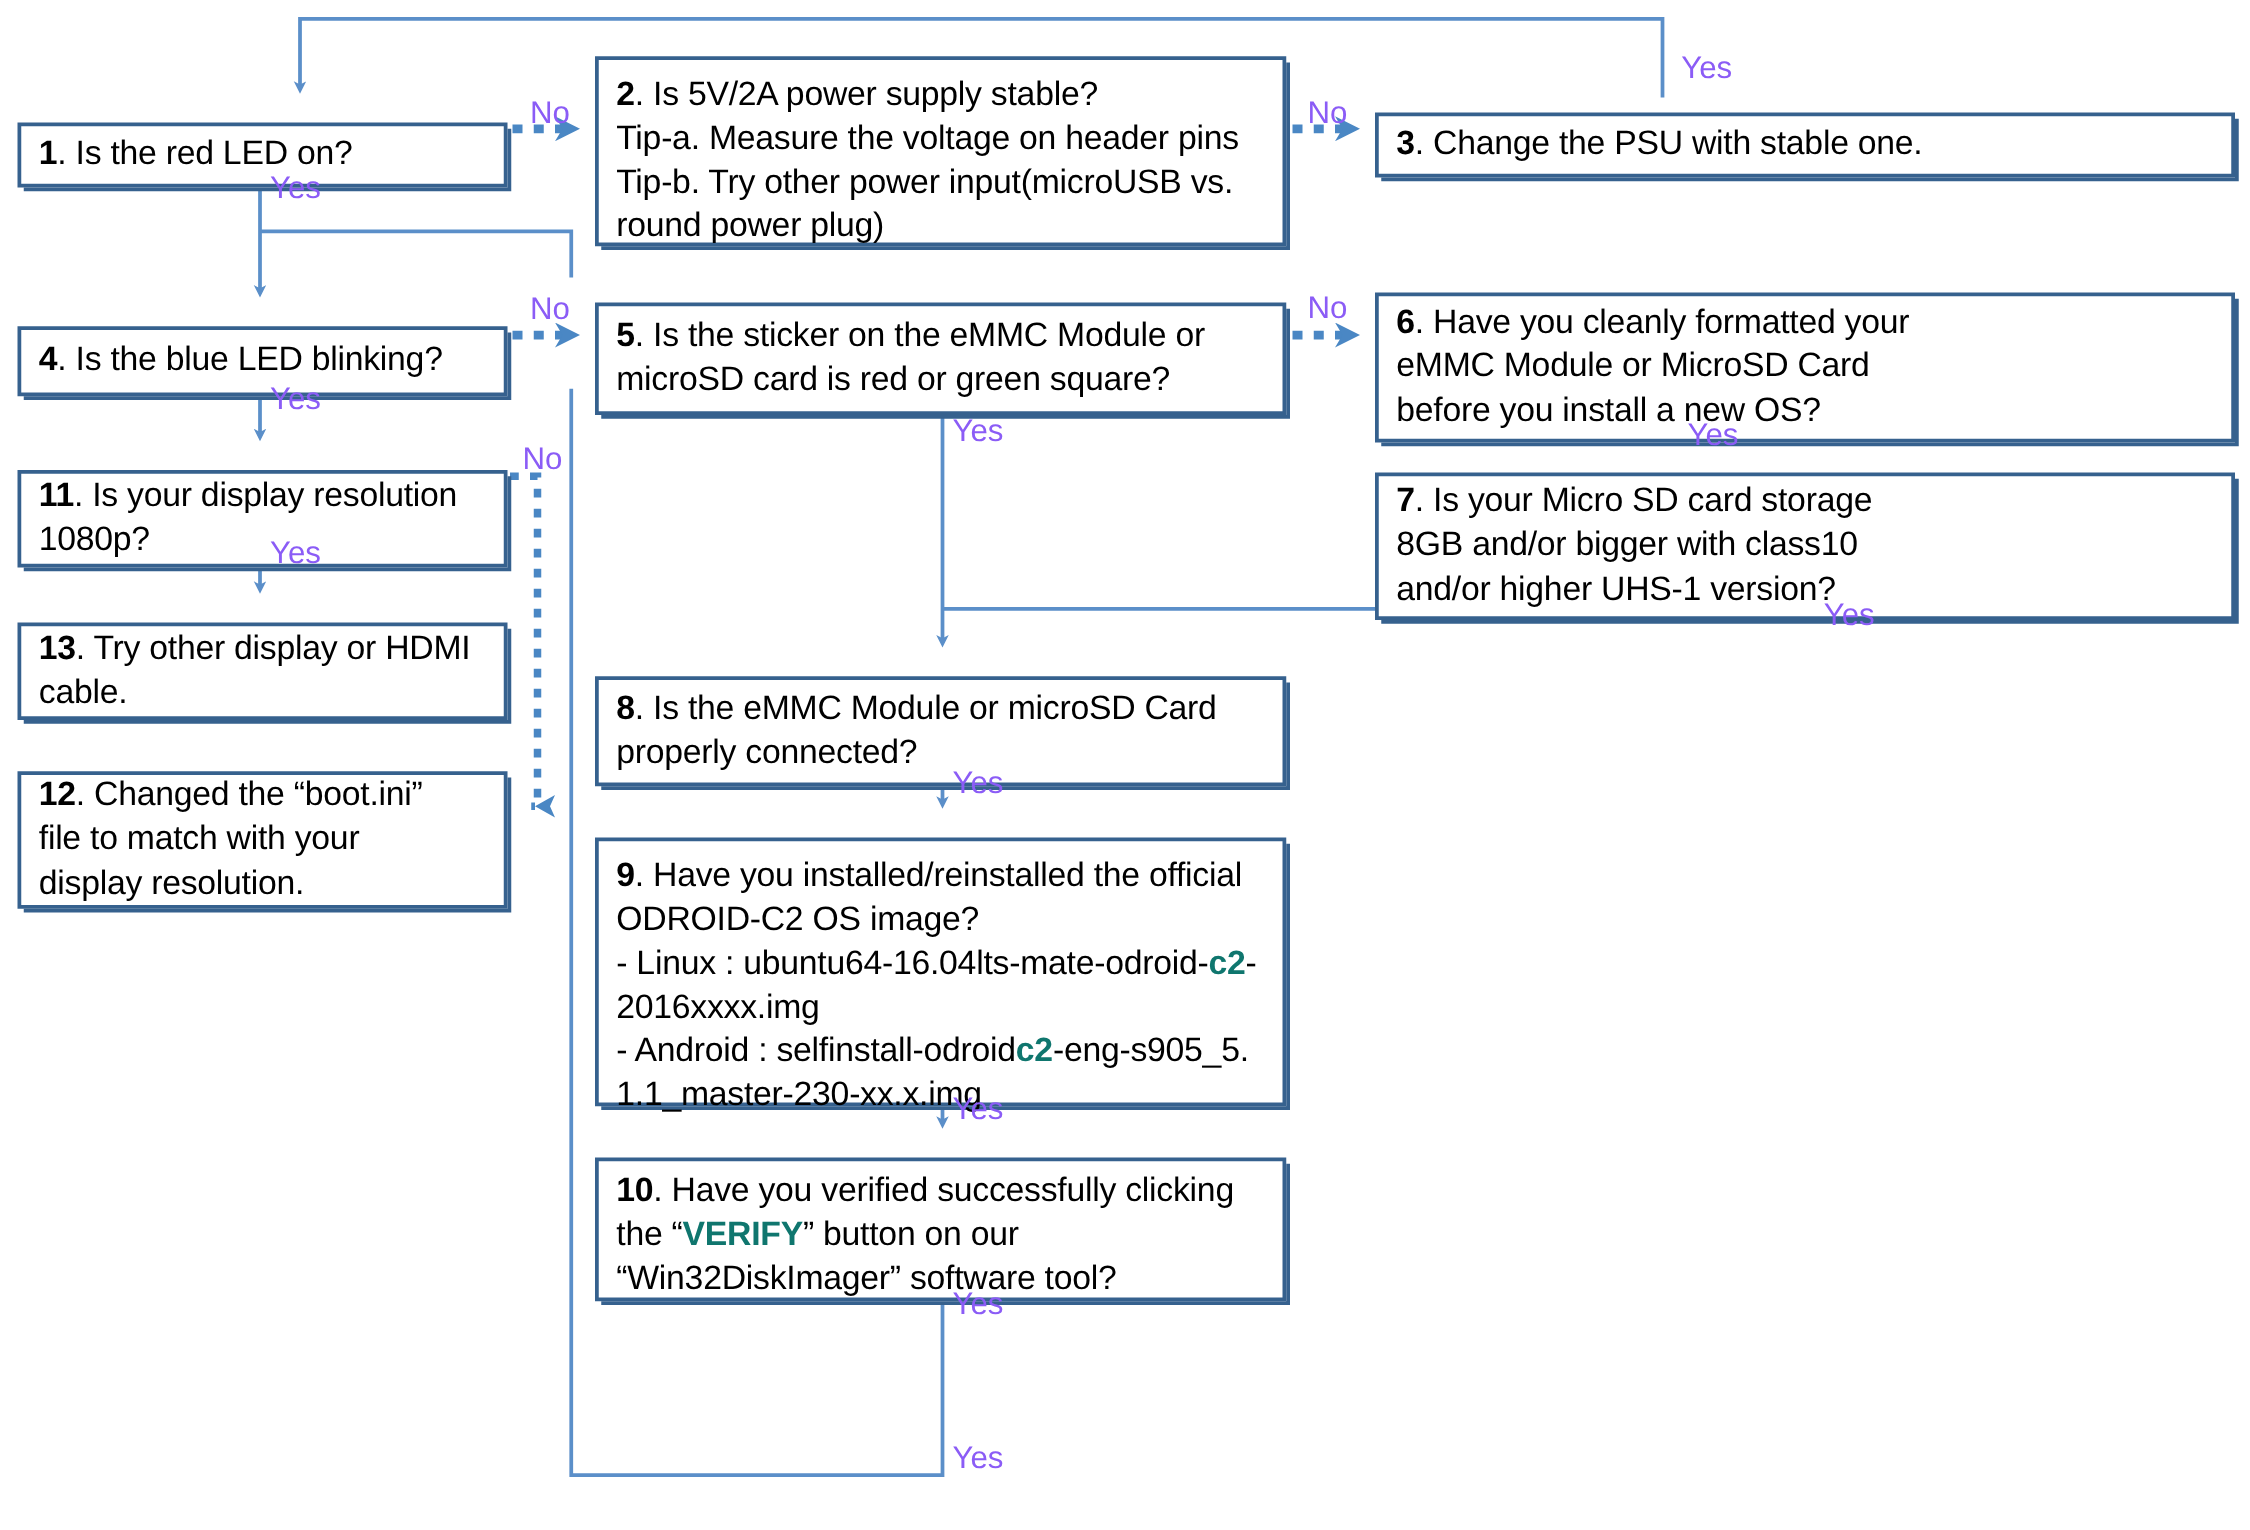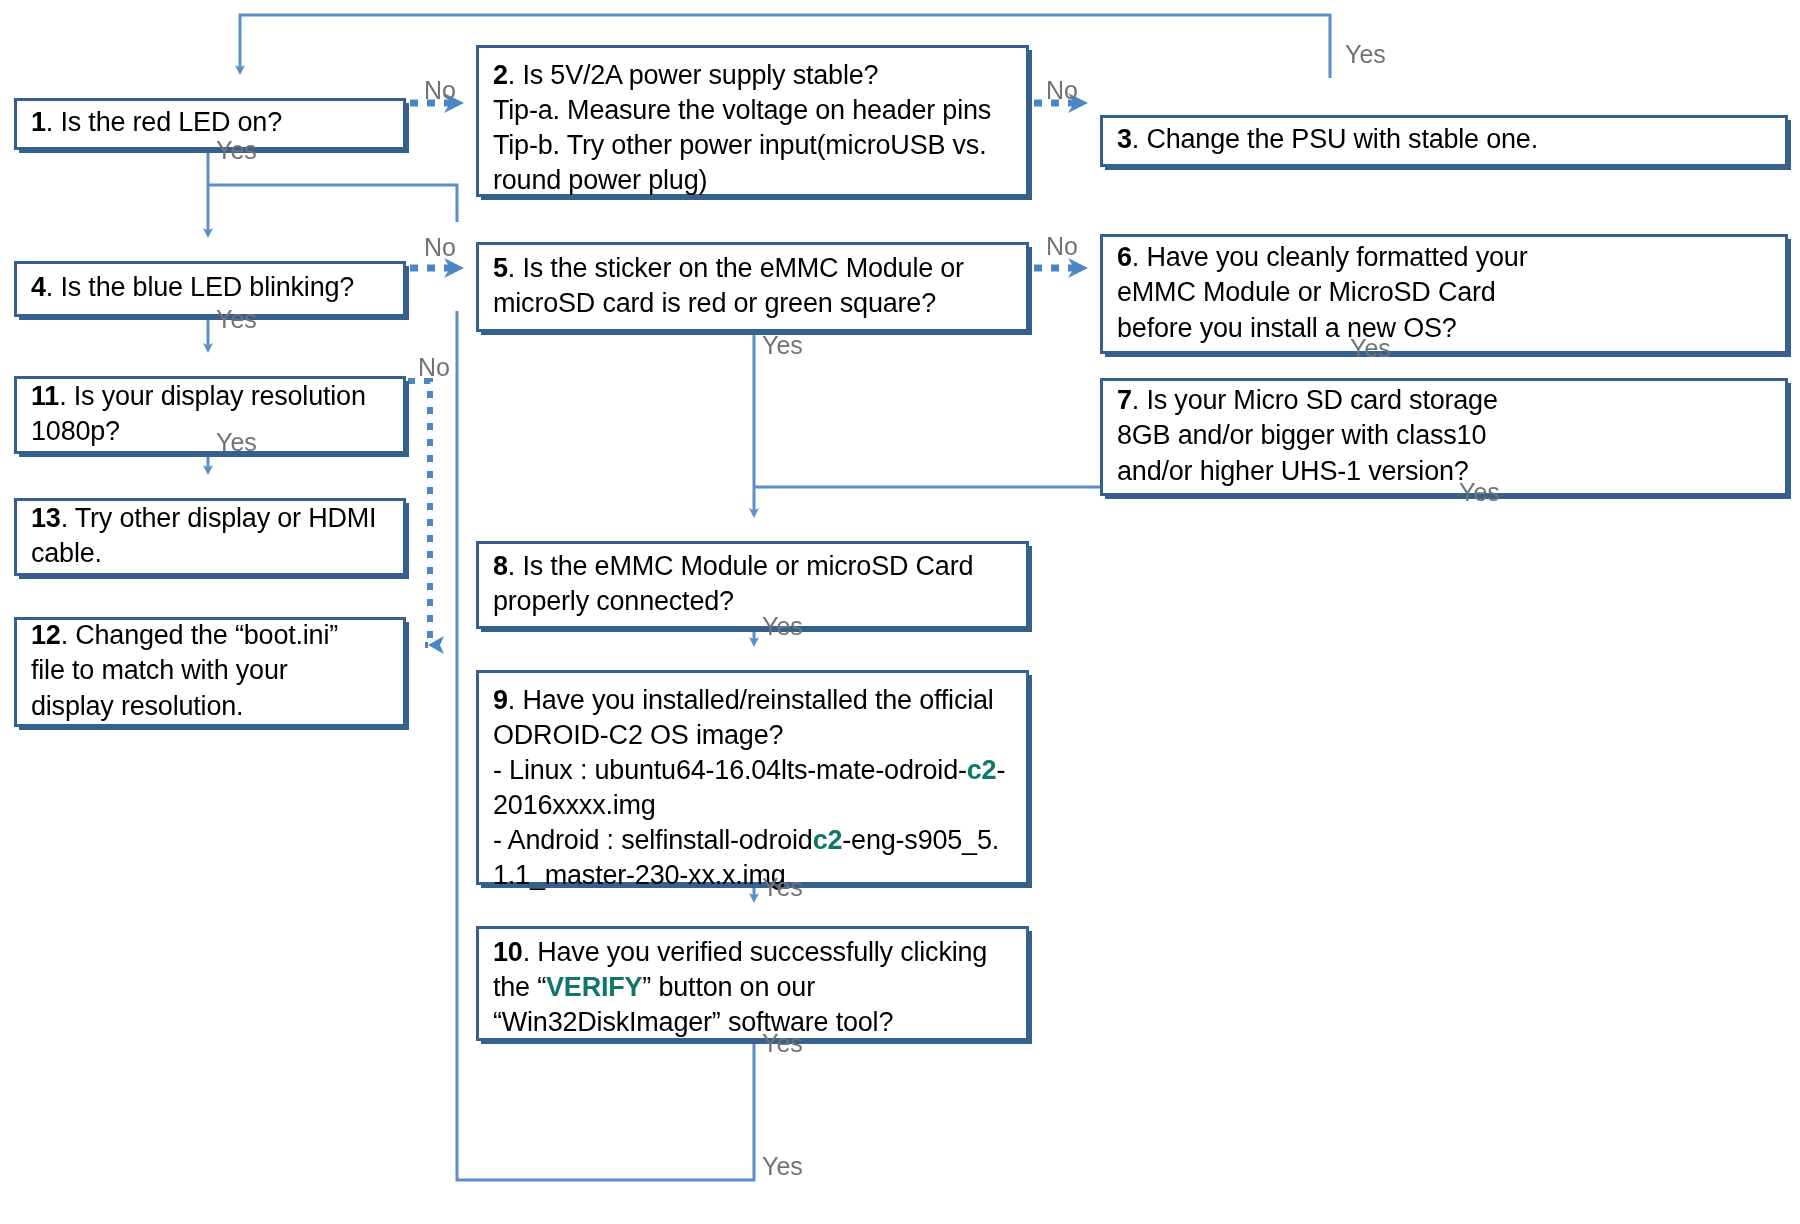--- a/index.html
+++ b/index.html
@@ -44,21 +44,21 @@
   .node .num {
     font-weight: bold;
   }
   .red {
     color: #0f766e;
     font-weight: bold;
   }
   .edge-label {
     position: absolute;
     font-size: 25px;
-    color: #737373;
+    color: #8b5cf6;
     font-family: "Liberation Sans", sans-serif;
     line-height: 1;
     white-space: nowrap;
   }
 </style>
 </head>
 <body>
 
 <div id="canvas">
 
@@ -140,21 +140,21 @@
     <div class="txt"><span class="num">1</span><span>. Is the red LED on?</span></div>
   </div>
 
   <div class="node" style="left:476px; top:25px; width:553px; height:152px; align-items:flex-start; padding-top:10px;">
     <div class="txt"><span class="num">2</span><span>. Is 5V/2A power supply stable?
 Tip-a. Measure the voltage on header pins
 Tip-b. Try other power input(microUSB vs.
 round power plug)</span></div>
   </div>
 
-  <div class="node" style="left:1100px; top:95px; width:688px; height:52px;">
+  <div class="node" style="left:1100px; top:70px; width:688px; height:52px;">
     <div class="txt"><span class="num">3</span><span>. Change the PSU with stable one.</span></div>
   </div>
 
   <div class="node" style="left:14px; top:241px; width:392px; height:56px;">
     <div class="txt"><span class="num">4</span><span>. Is the blue LED blinking?</span></div>
   </div>
 
   <div class="node" style="left:476px; top:222px; width:553px; height:90px;">
     <div class="txt"><span class="num">5</span><span>. Is the sticker on the eMMC Module or
 microSD card is red or green square?</span></div>

